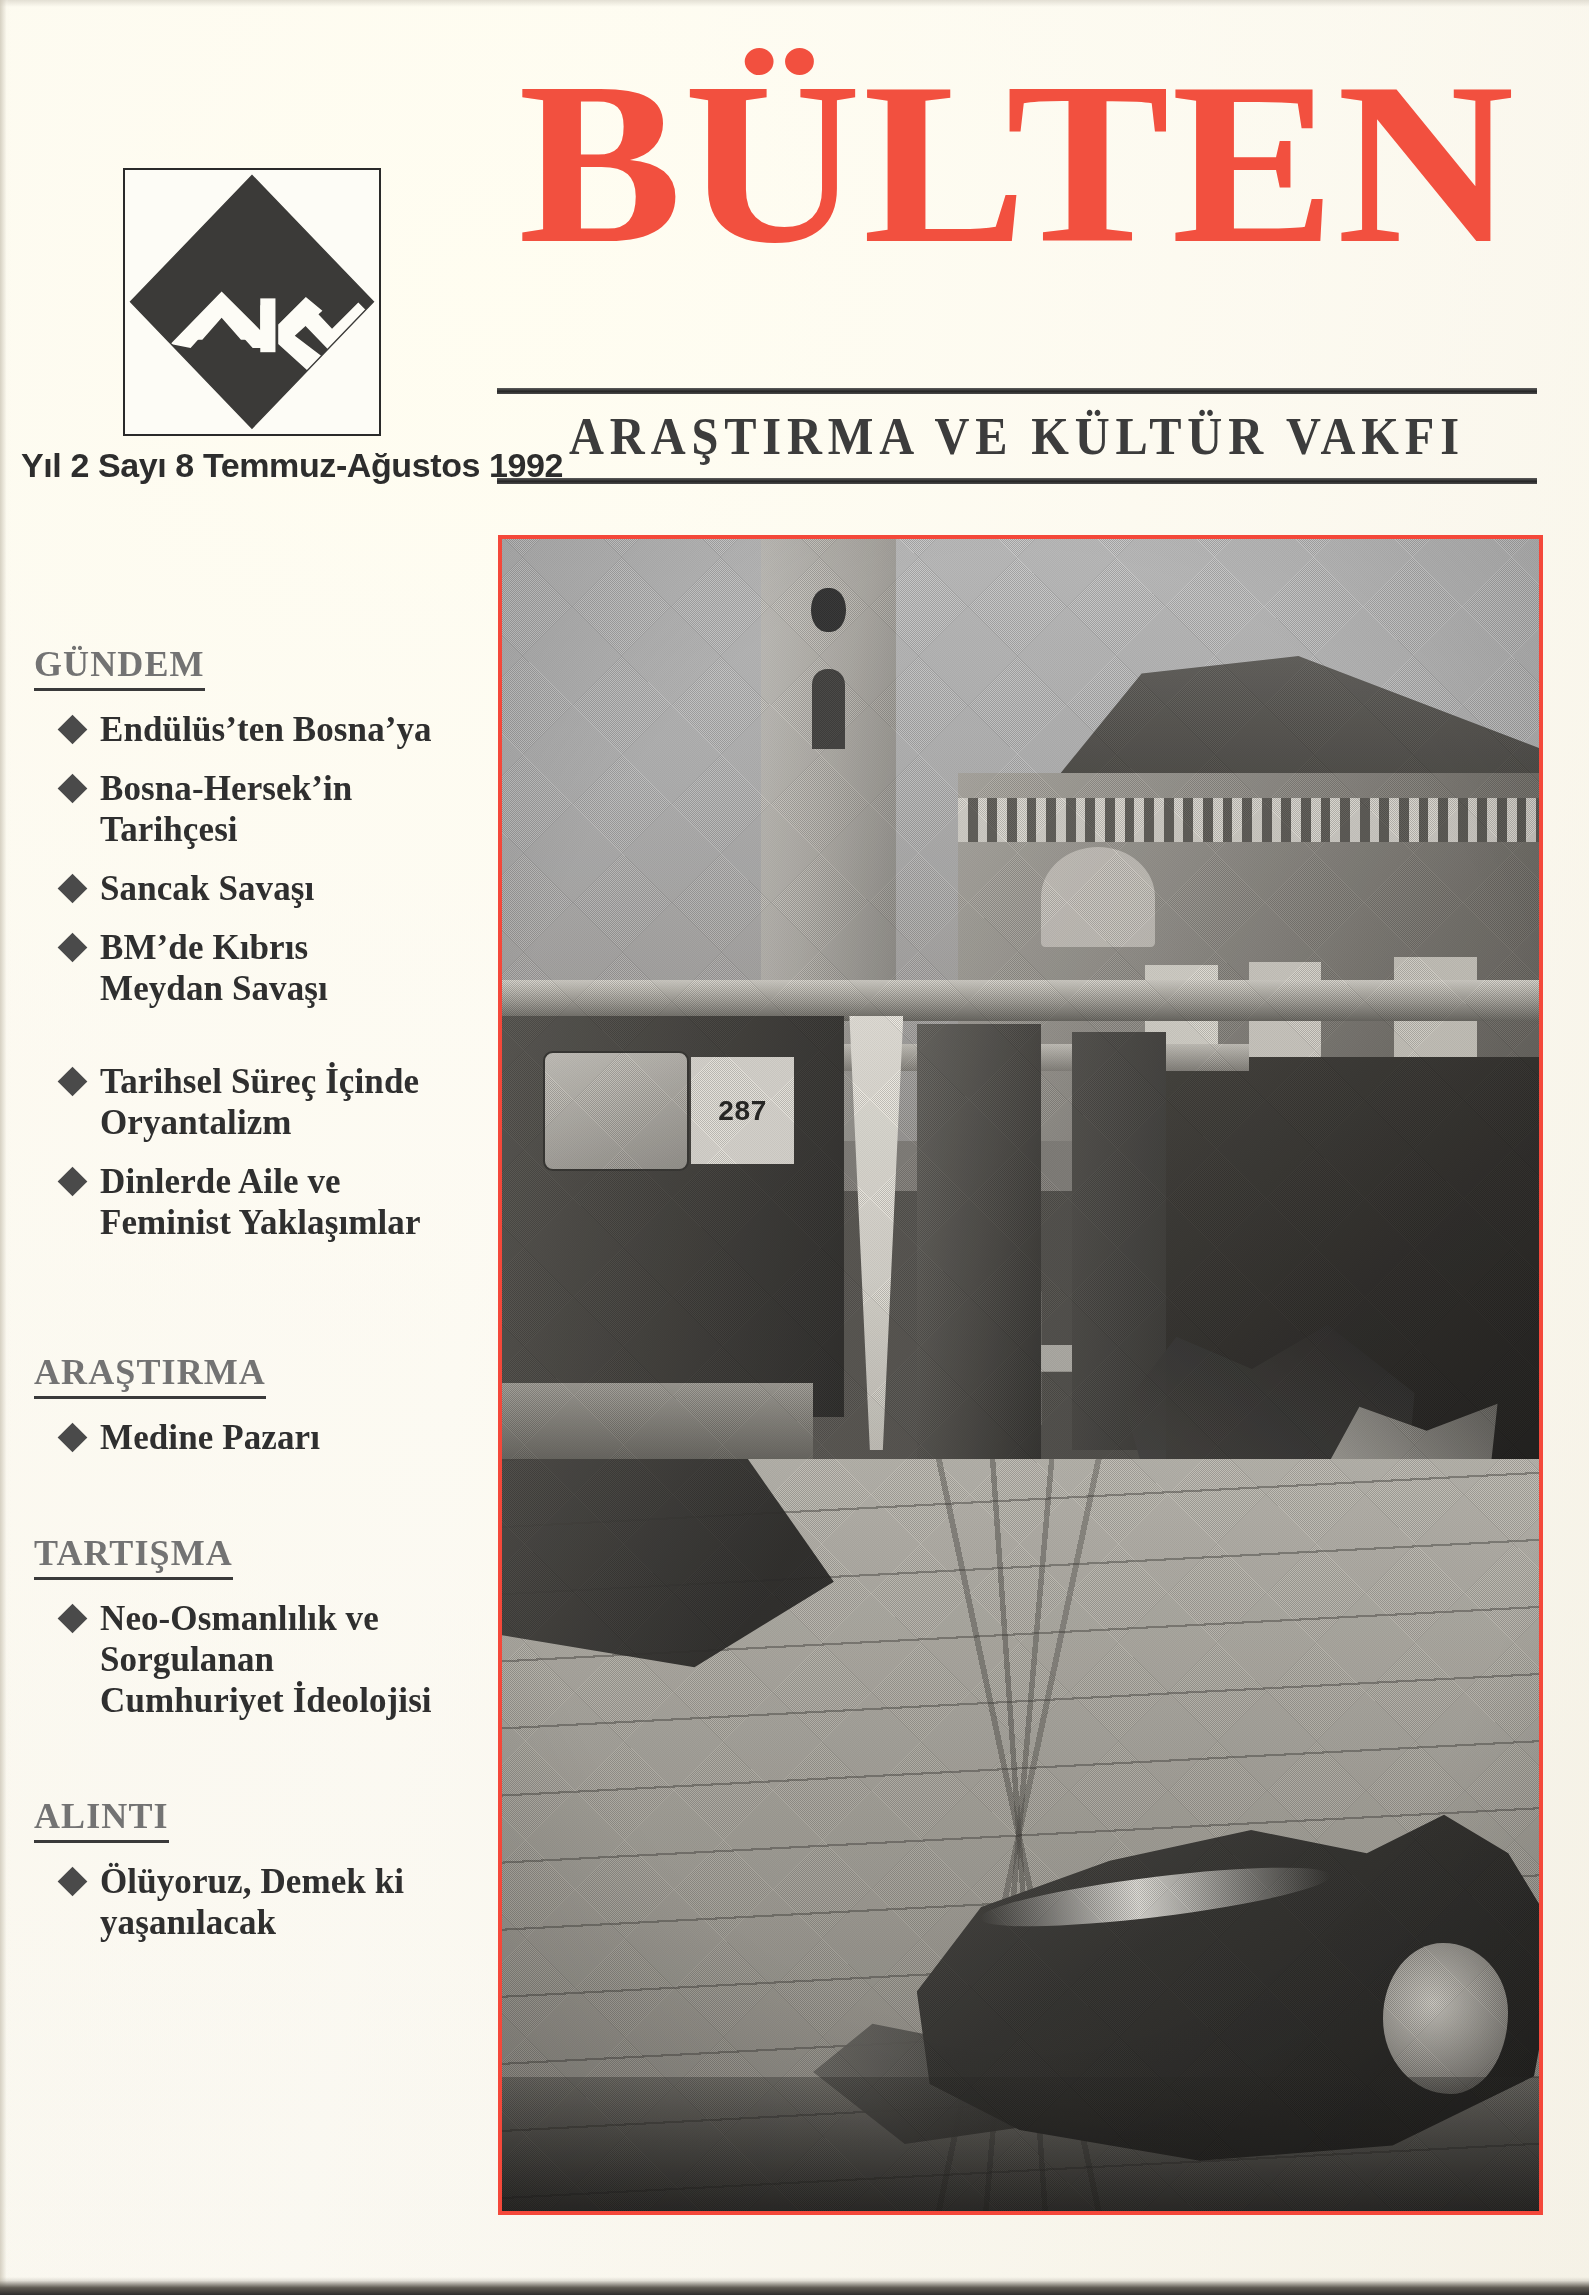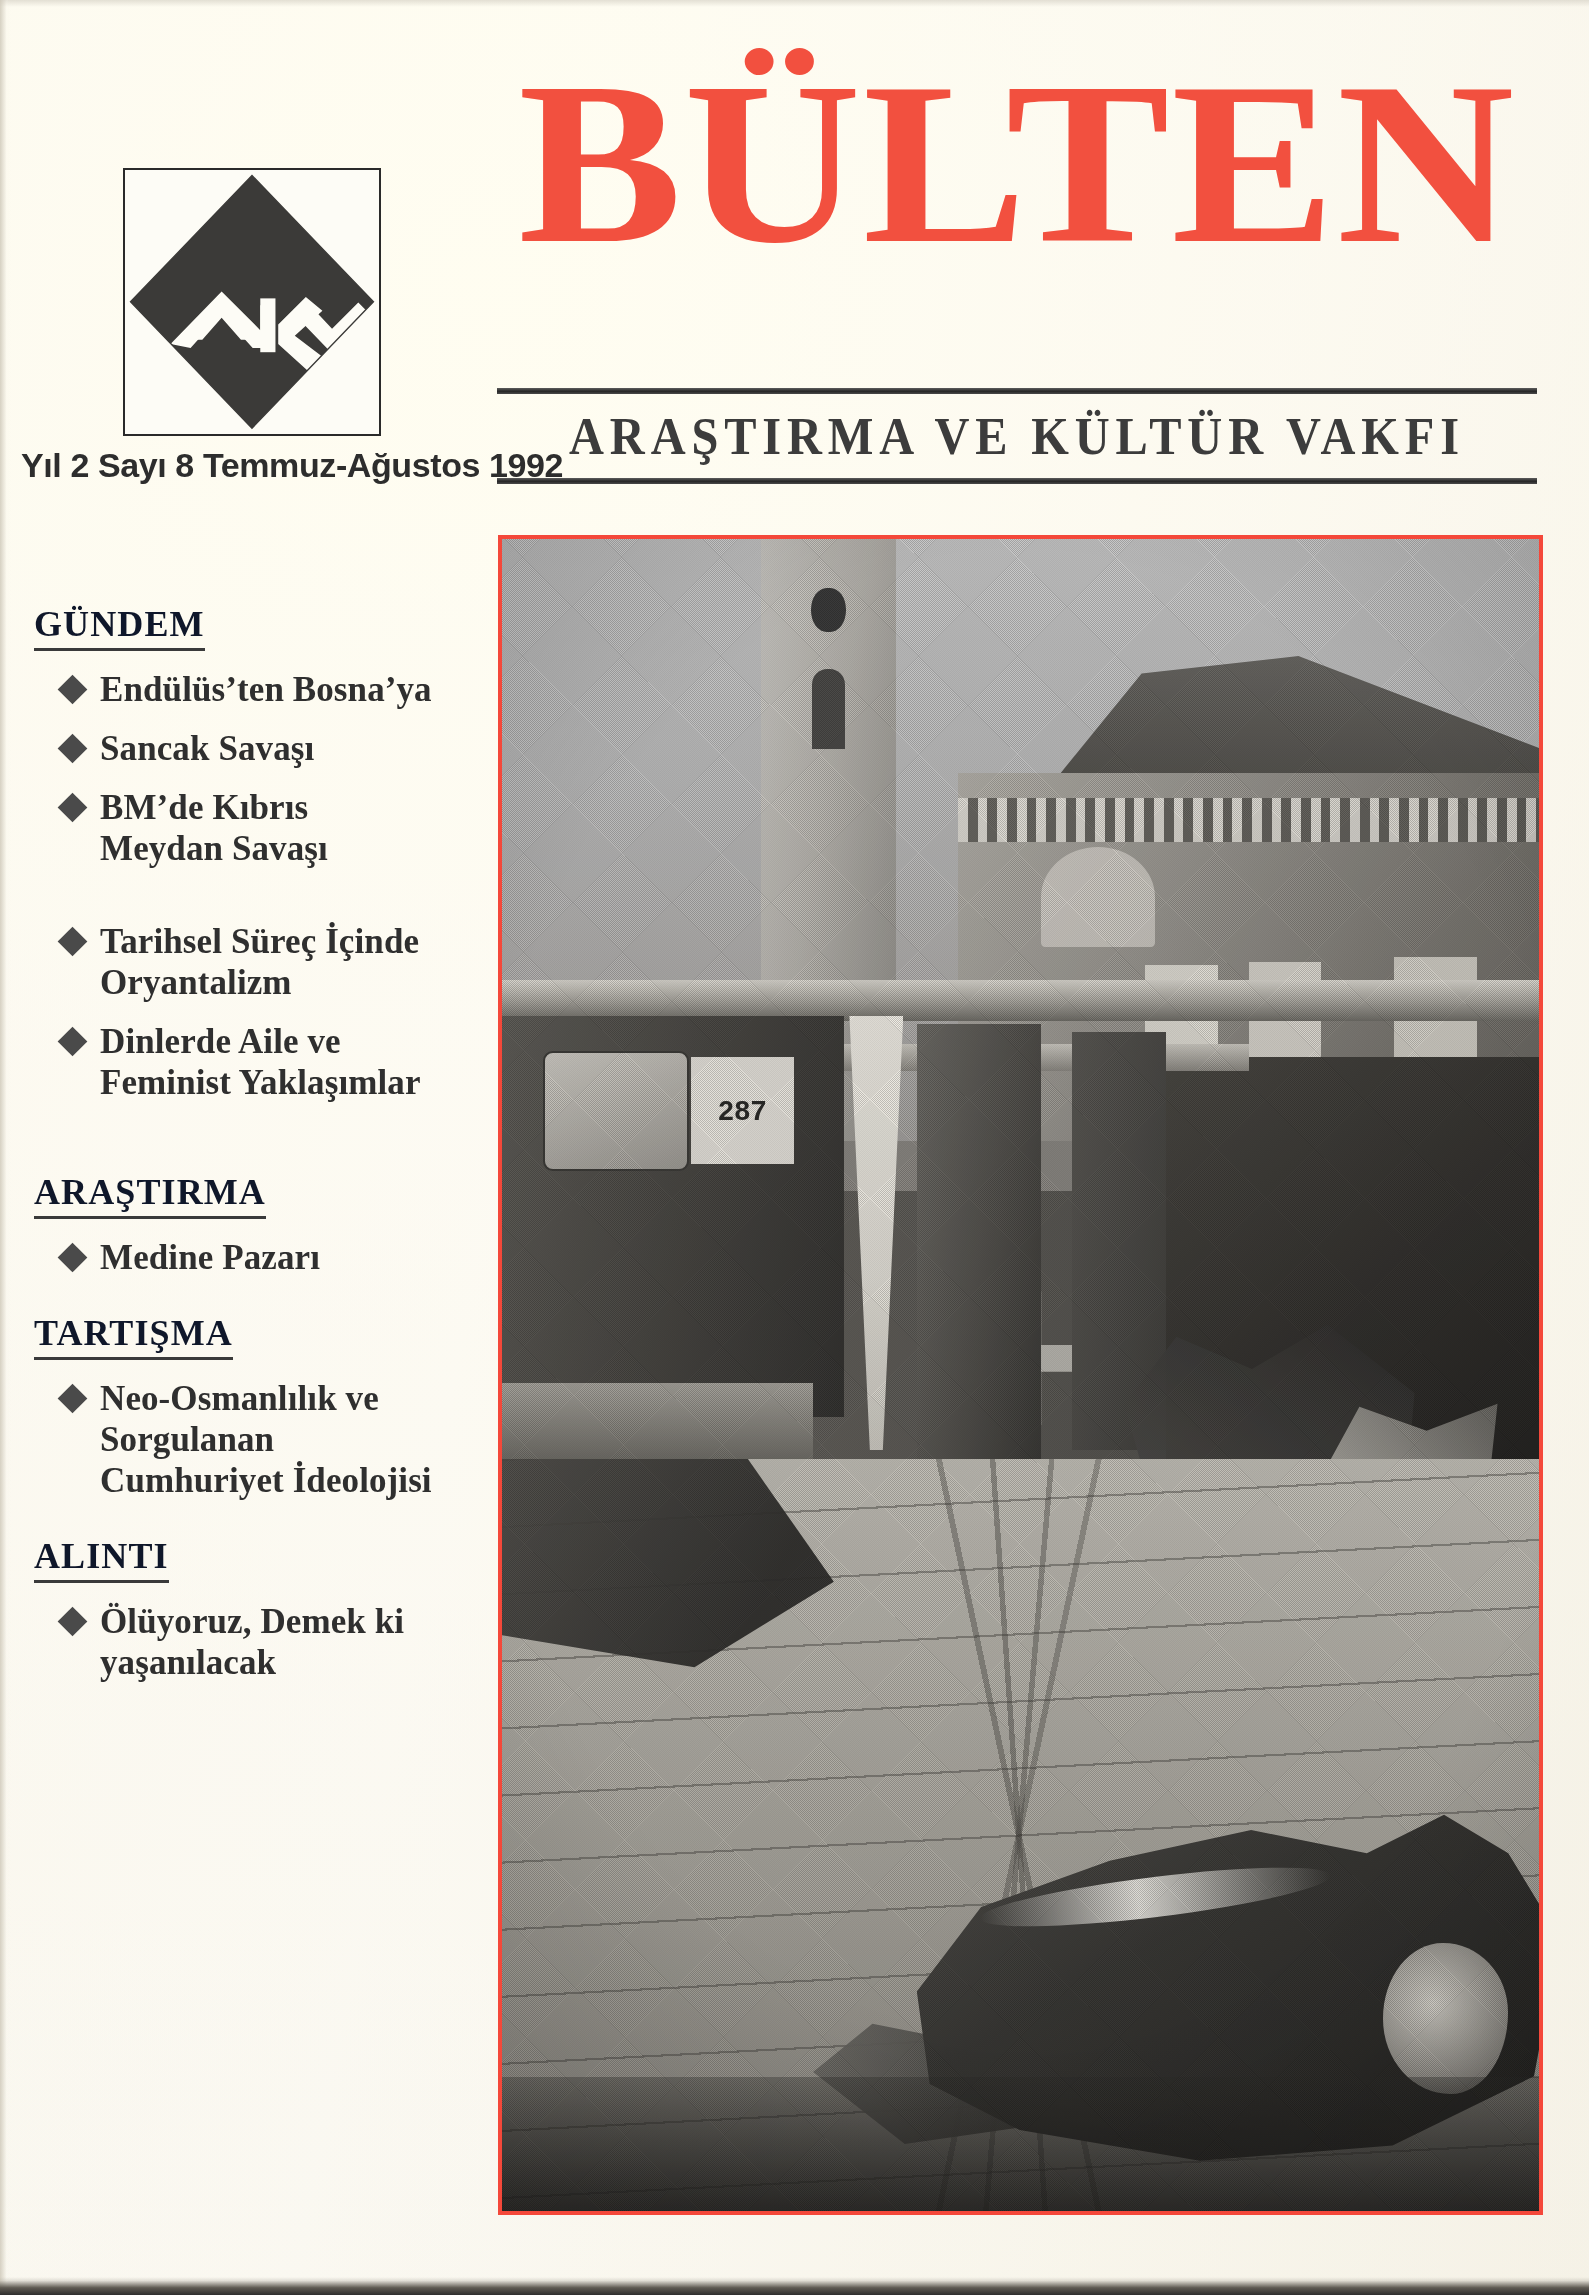--- a/index.html
+++ b/index.html
@@ -101,24 +101,25 @@
   }
   .sec{margin-bottom:0;}
   .sec-head{
     display:inline-block;
     margin-left:34px;
     font-family:"Liberation Serif","DejaVu Serif",serif;
     font-weight:700;
     font-size:36px;
     line-height:43px;
     letter-spacing:1.1px;
-    color:#0f172a;
+    color:#737373;
     border-bottom:3.5px solid #3a3a3a;
     padding-bottom:2.1px;
     white-space:nowrap;
+    margin-top:40px;
   }
   .items{margin:0;padding:0;list-style:none;}
   .item{
     position:relative;
     margin:18px 0 0 0;
     padding-left:100px;
     padding-right:7px;
     font-family:"Liberation Serif","DejaVu Serif",serif;
     font-weight:700;
     font-size:35px;
@@ -364,20 +365,21 @@
     <div class="rule rule-top"></div>
     <div class="subtitle">ARAŞTIRMA VE KÜLTÜR VAKFI</div>
     <div class="rule rule-bot"></div>
   </div>
 
   <div class="issue">Yıl 2 Sayı 8 Temmuz-Ağustos 1992</div>
 
   <div class="toc" id="toc">
       <div class="sec"><div class="sec-head">GÜNDEM</div><ul class="items">
           <li class="item"><span class="bullet"></span><span>Endülüs’ten Bosna’ya</span></li>
+          <li class="item"><span class="bullet"></span><span>Bosna-Hersek’in<br>Tarihçesi</span></li>
           <li class="item"><span class="bullet"></span><span>Sancak Savaşı</span></li>
           <li class="item"><span class="bullet"></span><span>BM’de Kıbrıs<br>Meydan Savaşı</span></li>
         </ul></div>
       <div class="gap-md"></div>
       <div class="sec"><ul class="items">
           <li class="item"><span class="bullet"></span><span>Tarihsel Süreç İçinde<br>Oryantalizm</span></li>
           <li class="item"><span class="bullet"></span><span>Dinlerde Aile ve<br>Feminist Yaklaşımlar</span></li>
         </ul></div>
       <div class="gap-md"></div>
       <div class="gap-md"></div>

